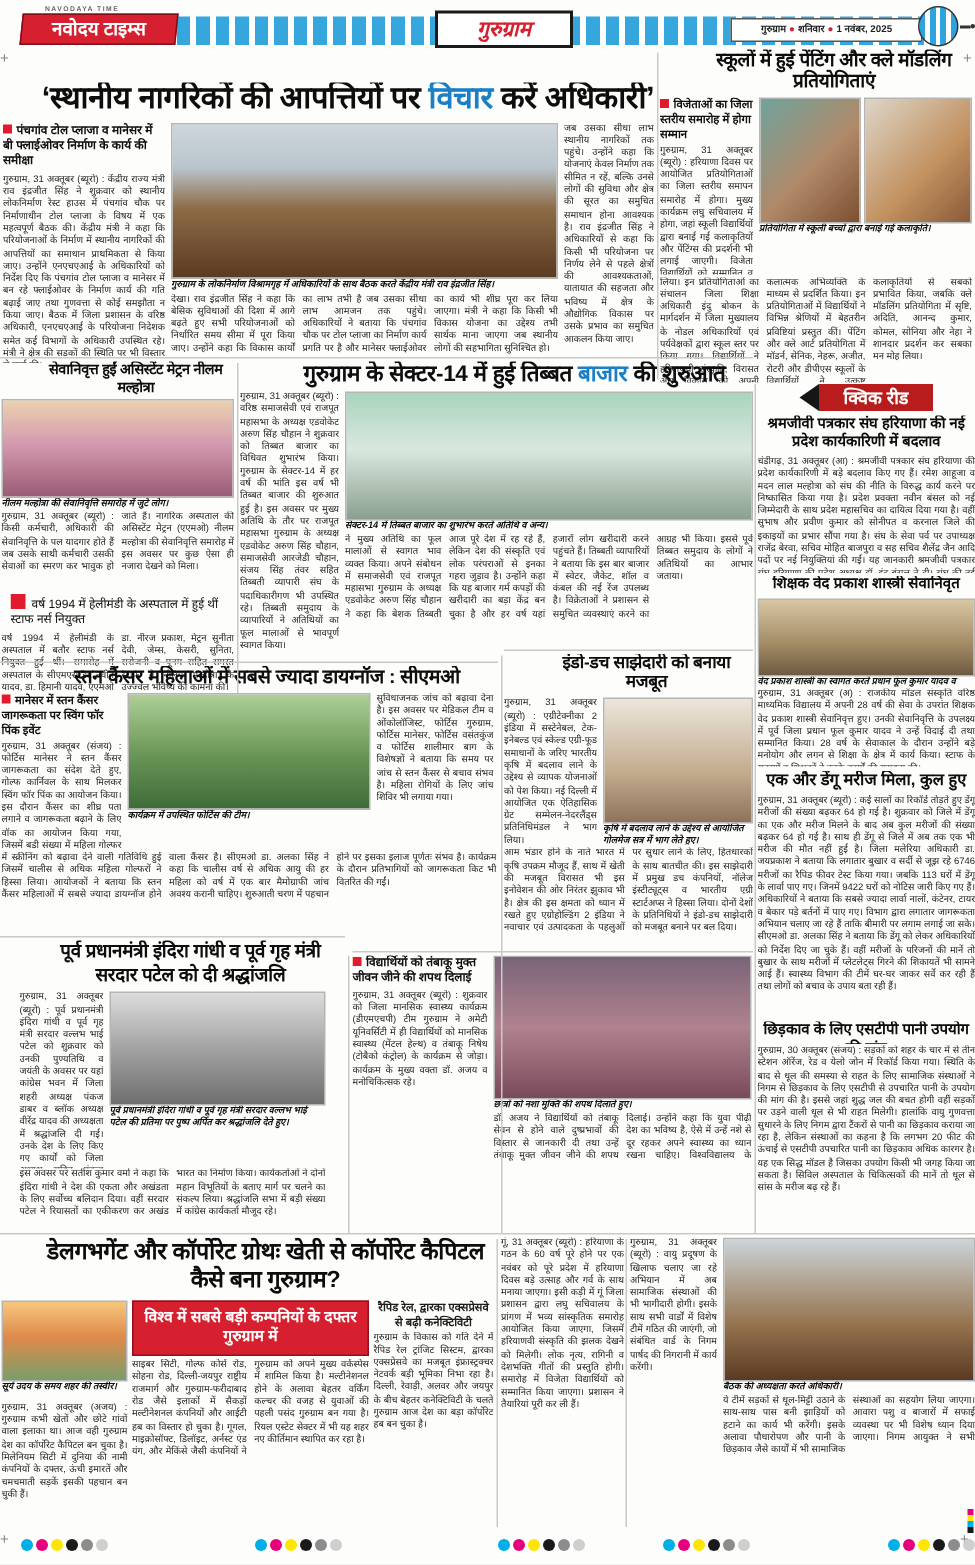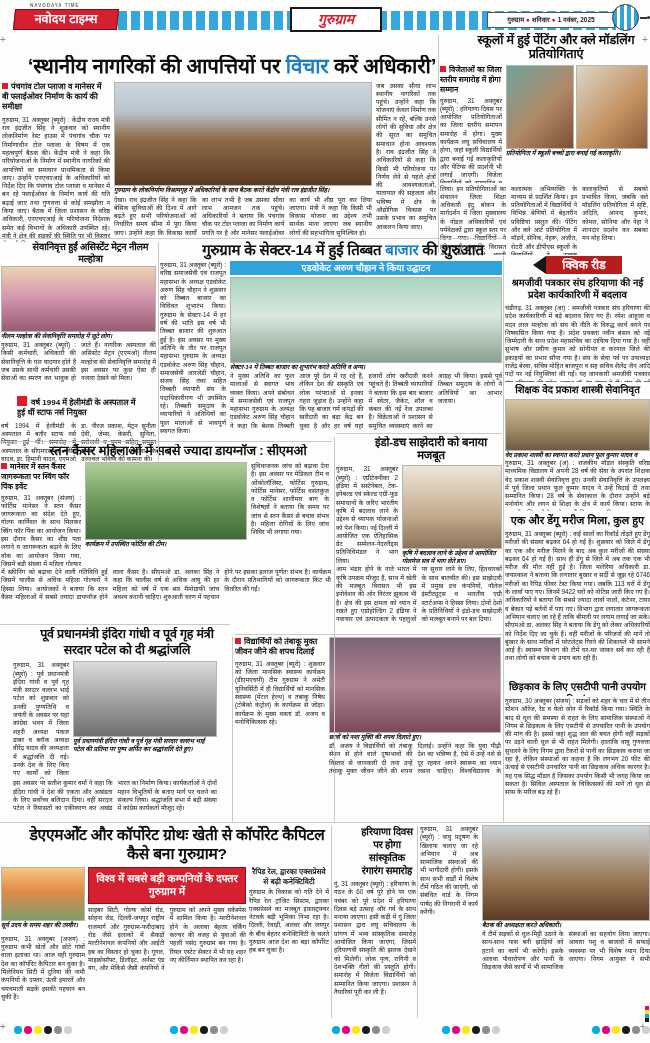--- a/index.html
+++ b/index.html
@@ -75,21 +75,21 @@
   #sec-amity h2 { font-size:12px; text-align:center; line-height:1.2; margin-bottom:3px; }
   #sec-dev { left:0; top:825px; width:330px; height:196px; padding:0 1px; }
   #sec-dev h2 { font-size:15.5px; text-align:center; line-height:1.25; margin-bottom:3px; }
   #sec-haryana { left:334px; top:825px; width:82px; height:196px; }
   #sec-haryana h2 { font-size:10px; text-align:center; line-height:1.3; margin-bottom:3px; }
   #sec-pollution { left:420px; top:825px; width:230px; height:196px; }
   #sec-pollution h2 { font-size:15px; text-align:center; line-height:1.25; margin-bottom:3px; }
   .row { display:flex; }
   .kicker { background:#2fa3dc; color:#fff; font-weight:bold; font-size:9.3px; text-align:center;
     line-height:14px; height:14px; margin-bottom:2px; overflow:hidden; }
-  .inset { font-size:8px; font-weight:bold; color:#101010; line-height:1.3; margin:3px 16px; overflow:hidden; }
+  .inset { font-size:8px; font-weight:normal; color:#101010; line-height:1.3; margin:3px 6px; overflow:hidden; }
   .inset::before { content:""; display:inline-block; width:10px; height:10px; background:#e11b2d; margin-right:4px; vertical-align:-1px; }
   
   .qr-title { display:flex; align-items:center; justify-content:center; margin-bottom:3px; }
   .qr-tri { width:0; height:0; border-top:9px solid transparent; border-bottom:9px solid transparent; border-right:13px solid #161616; }
   .qr-box { background:#b91c1c; color:#fff; font-weight:bold; font-size:12px; line-height:18px; padding:0 16px; }
   .qr-h { font-weight:bold; color:#0d0d0d; text-align:center; line-height:1.25; overflow:hidden; }
   
   .redbox { background:#d6202f; border:1px solid #8e1020; color:#fff; font-weight:bold; font-size:10.5px;
     text-align:center; line-height:1.3; padding:4px 2px; overflow:hidden; }
   .devsub { font-size:7.5px; font-weight:bold; text-align:center; line-height:1.3; margin-bottom:2px; }
@@ -171,21 +171,20 @@
     <div class="body cols2" style="height:48px;">वर्ष 1994 में हेलीमंडी के अस्पताल में बतौर स्टाफ नर्स नियुक्त हुई थीं। समारोह में अस्पताल के सीएमएस डा. नवीन यादव, डा. हिमानी यादव, एएमओ डा. नीरज प्रकाश, मेट्रन सुनीता देवी, जेम्स, केसरी, सुनिता, सरोजनी व पूनम सहित समस्त स्टाफ ने नीलम मल्होत्रा के उज्ज्वल भविष्य की कामना की।</div>
   </section>
 
   <section id="sec-tibet">
     <h2 class="hl"><span>गुरुग्राम के सेक्टर-14 में हुई तिब्बत </span><span class="accent">बाजार</span><span> की शुरुआत</span></h2>
     <div class="row">
       <div style="width:66px;margin-right:4px;">
         <div class="body" style="height:196px;">गुरुग्राम, 31 अक्तूबर (ब्यूरो) : वरिष्ठ समाजसेवी एवं राजपूत महासभा के अध्यक्ष एडवोकेट अरुण सिंह चौहान ने शुक्रवार को तिब्बत बाजार का विधिवत शुभारंभ किया। गुरुग्राम के सेक्टर-14 में हर वर्ष की भांति इस वर्ष भी तिब्बत बाजार की शुरुआत हुई है। इस अवसर पर मुख्य अतिथि के तौर पर राजपूत महासभा गुरुग्राम के अध्यक्ष एडवोकेट अरुण सिंह चौहान, समाजसेवी आरजेडी चौहान, संजय सिंह तंवर सहित तिब्बती व्यापारी संघ के पदाधिकारीगण भी उपस्थित रहे। तिब्बती समुदाय के व्यापारियों ने अतिथियों का फूल मालाओं से भावपूर्ण स्वागत किया।</div>
       </div>
       <div style="width:272px;">
-        <div class="kicker">एडवोकेट अरुण चौहान ने किया उद्घाटन</div>
         <div class="photo ph-market" style="width:272px;height:86px;"></div>
         <div class="cap" style="height:8px;">सेक्टर-14 में तिब्बत बाजार का शुभारंभ करते अतिथि व अन्य।</div>
         <div class="body cols4" style="height:82px;margin-top:1px;">ने मुख्य अतिथि का फूल मालाओं से स्वागत भाव व्यक्त किया। अपने संबोधन में समाजसेवी एवं राजपूत महासभा गुरुग्राम के अध्यक्ष एडवोकेट अरुण सिंह चौहान ने कहा कि बेशक तिब्बती आज पूरे देश में रह रहे हैं, लेकिन देश की संस्कृति एवं लोक परंपराओं से इनका गहरा जुड़ाव है। उन्होंने कहा कि यह बाजार गर्म कपड़ों की खरीदारी का बड़ा केंद्र बन चुका है और हर वर्ष यहां हजारों लोग खरीदारी करने पहुंचते हैं। तिब्बती व्यापारियों ने बताया कि इस बार बाजार में स्वेटर, जैकेट, शॉल व कंबल की नई रेंज उपलब्ध है। विक्रेताओं ने प्रशासन से समुचित व्यवस्थाएं करने का आग्रह भी किया। इससे पूर्व तिब्बत समुदाय के लोगों ने अतिथियों का आभार जताया।</div>
       </div>
     </div>
   </section>
 
   <section id="sec-quickread">
     <div class="qr-title">
       <div class="qr-tri"></div>
@@ -257,40 +256,39 @@
       </div>
       <div style="width:172px;">
         <div class="photo ph-audit" style="width:172px;height:96px;"></div>
         <div class="cap" style="height:8px;">छात्रों को नशा मुक्ति की शपथ दिलाते हुए।</div>
         <div class="body cols2" style="height:34px;margin-top:1px;">डॉ. अजय ने विद्यार्थियों को तंबाकू सेवन से होने वाले दुष्प्रभावों की विस्तार से जानकारी दी तथा उन्हें तंबाकू मुक्त जीवन जीने की शपथ दिलाई। उन्होंने कहा कि युवा पीढ़ी देश का भविष्य है, ऐसे में उन्हें नशे से दूर रहकर अपने स्वास्थ्य का ध्यान रखना चाहिए। विश्वविद्यालय के शिक्षकों ने भी अभियान की सराहना की।</div>
       </div>
     </div>
   </section>
 
   <section id="sec-dev">
-    <h2 class="hl">डेएएमओेंट और कॉर्पोरेट ग्रोथः खेती से कॉर्पोरेट कैपिटल कैसे बना गुरुग्राम?</h2>
+    <h2 class="hl">डेलगभगेंट और कॉर्पोरेट ग्रोथः खेती से कॉर्पोरेट कैपिटल कैसे बना गुरुग्राम?</h2>
     <div class="row">
       <div style="width:84px;margin-right:3px;">
         <div class="photo ph-city" style="width:84px;height:54px;"></div>
         <div class="cap" style="height:14px;">सूर्य उदय के समय शहर की तस्वीर।</div>
         <div class="body" style="height:78px;">गुरुग्राम, 31 अक्तूबर (अजय) : गुरुग्राम कभी खेतों और छोटे गांवों वाला इलाका था। आज वही गुरुग्राम देश का कॉर्पोरेट कैपिटल बन चुका है। मिलेनियम सिटी में दुनिया की नामी कंपनियों के दफ्तर, ऊंची इमारतें और चमचमाती सड़कें इसकी पहचान बन चुकी हैं।</div>
       </div>
       <div style="width:158px;margin-right:3px;">
         <div class="redbox">विश्व में सबसे बड़ी कम्पनियों के दफ्तर गुरुग्राम में</div>
         <div class="body cols2" style="height:100px;margin-top:2px;">साइबर सिटी, गोल्फ कोर्स रोड, सोहना रोड, दिल्ली-जयपुर राष्ट्रीय राजमार्ग और गुरुग्राम-फरीदाबाद रोड जैसे इलाकों में सैकड़ों मल्टीनेशनल कंपनियों और आईटी हब का विस्तार हो चुका है। गूगल, माइक्रोसॉफ्ट, डिलॉइट, अर्नस्ट एंड यंग, और मेकिंसे जैसी कंपनियों ने गुरुग्राम को अपने मुख्य वर्कस्पेस में शामिल किया है। मल्टीनेशनल होने के अलावा बेहतर वर्किंग कल्चर की वजह से युवाओं की पहली पसंद गुरुग्राम बन गया है। रियल एस्टेट सेक्टर में भी यह शहर नए कीर्तिमान स्थापित कर रहा है।</div>
       </div>
       <div style="width:80px;">
         <div class="devsub">रैपिड रेल, द्वारका एक्सप्रेसवे से बढ़ी कनेक्टिविटी</div>
         <div class="body" style="height:118px;">गुरुग्राम के विकास को गति देने में रैपिड रेल ट्रांजिट सिस्टम, द्वारका एक्सप्रेसवे का मजबूत इंफ्रास्ट्रक्चर नेटवर्क बड़ी भूमिका निभा रहा है। दिल्ली, रेवाड़ी, अलवर और जयपुर के बीच बेहतर कनेक्टिविटी के चलते गुरुग्राम आज देश का बड़ा कॉर्पोरेट हब बन चुका है।</div>
       </div>
     </div>
   </section>
 
   <section id="sec-haryana">
-    <h2 class="hl">हरियाणा दिवस पर होगा सांस्कृतिक रंगारंग समारोह</h2>
     <div class="body" style="height:150px;">गूं, 31 अक्तूबर (ब्यूरो) : हरियाणा के गठन के 60 वर्ष पूरे होने पर एक नवंबर को पूरे प्रदेश में हरियाणा दिवस बड़े उत्साह और गर्व के साथ मनाया जाएगा। इसी कड़ी में गूं जिला प्रशासन द्वारा लघु सचिवालय के प्रांगण में भव्य सांस्कृतिक समारोह आयोजित किया जाएगा, जिसमें हरियाणवी संस्कृति की झलक देखने को मिलेगी। लोक नृत्य, रागिनी व देशभक्ति गीतों की प्रस्तुति होगी। समारोह में विजेता विद्यार्थियों को सम्मानित किया जाएगा। प्रशासन ने तैयारियां पूरी कर ली हैं।</div>
   </section>
 
   <section id="sec-pollution">
     <div class="row">
       <div style="width:58px;margin-right:4px;">
         <div class="body" style="height:148px;">गुरुग्राम, 31 अक्तूबर (ब्यूरो) : वायु प्रदूषण के खिलाफ चलाए जा रहे अभियान में अब सामाजिक संस्थाओं की भी भागीदारी होगी। इसके साथ सभी वार्डों में विशेष टीमें गठित की जाएंगी, जो संबंधित वार्ड के निगम पार्षद की निगरानी में कार्य करेंगी।</div>
       </div>
       <div style="width:168px;">
         <div class="photo ph-board" style="width:168px;height:96px;"></div>

